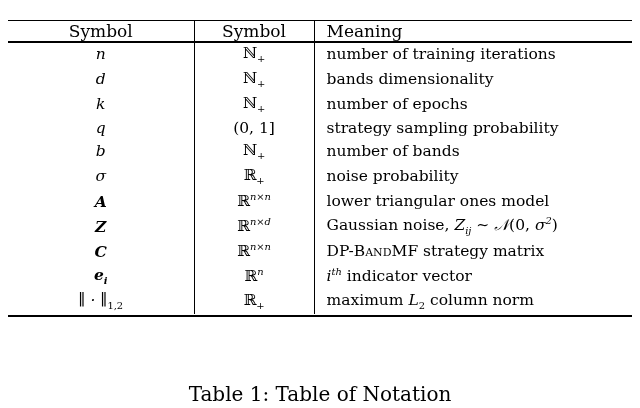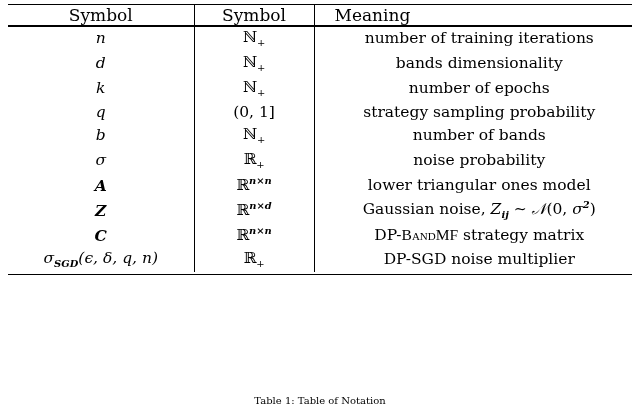--- a/index.html
+++ b/index.html
@@ -17,21 +17,21 @@
   .page {
     position: relative;
     width: 640px;
     height: 408px;
     box-sizing: border-box;
     padding: 4px 8px 0 8px;
   }
   table.notation {
     border-collapse: collapse;
     width: 624px;
-    margin: 0 auto;
+    margin: 16px auto;
     table-layout: fixed;
   }
   table.notation td, table.notation th {
     padding: 0;
     vertical-align: middle;
   }
   
   col.c-symbol { width: 186px; }
   col.c-domain { width: 120px; }
   col.c-meaning { width: 318px; }
@@ -48,63 +48,61 @@
   }
 
   .head-cell {
     font-size: 17px;
     font-weight: normal;
     text-align: center;
     padding: 5px 0 6px 0;
   }
   .head-cell.meaning {
     text-align: left;
-    padding-left: 20px;
+    padding-left: 12px;
   }
 
   tbody.body-rows td {
     font-size: 15.5px;
     padding: 1.5px 0;
     line-height: 1.28;
   }
   td.sym {
     text-align: center;
     font-style: italic;
   }
   td.dom {
     text-align: center;
   }
   td.mean {
-    text-align: center;
+    text-align: left;
     padding-left: 12px !important;
     font-style: normal;
   }
 
   
   td.sym, th.sym { border-right: 1.3px solid #000; }
   td.dom, th.dom { border-right: 1.3px solid #000; }
   .bold { font-weight: bold; font-style: normal; }
   .up { font-style: normal; }
   sup.sup, sub.sub {
     font-size: 64%;
     font-style: italic;
-    font-weight: bold;
   }
   sub.subup { font-size: 64%; font-style: normal; }
   .sc {
     font-variant: small-caps;
-    font-family: Liberation Serif, serif;
   }
   .caption {
     position: absolute;
     left: 0;
     right: 0;
     bottom: 2px;
     text-align: center;
-    font-size: 10px;
+    font-size: 20px;
   }
   .nowrap { white-space: nowrap; }
 </style>
 </head>
 <body>
 
 <div class="page">
 
   <table class="notation">
     <colgroup>
@@ -185,29 +183,36 @@
 
       <tr>
         <td class="sym bold">C</td>
         <td class="dom"><span class="up">ℝ</span><sup class="sup">n×n</sup></td>
         <td class="mean">
           <span class="up">DP-<span class="sc">BandMF</span> strategy matrix</span>
         </td>
       </tr>
 
 
-
-
-      <tr>
-        <td class="sym">
-          σ<sub class="sub">SGD</sub>(<i>ϵ</i>, <i>δ</i>, <i>q</i>, <i>n</i>)
-        </td>
+      <tr>
+        <td class="sym bold">e<sub class="sub">i</sub></td>
+        <td class="dom"><span class="up">ℝ</span><sup class="sup">n</sup></td>
+        <td class="mean">
+          <i>i</i><sup class="sup">th</sup> <span class="up">indicator vector</span>
+        </td>
+      </tr>
+
+      <tr>
+        <td class="sym up">∥ · ∥<sub class="subup">1,2</sub></td>
         <td class="dom"><span class="up">ℝ</span><sub class="subup">+</sub></td>
-        <td class="mean">DP-SGD noise multiplier</td>
-      </tr>
+        <td class="mean">
+          <span class="up">maximum <i>L</i><sub class="subup">2</sub> column norm</span>
+        </td>
+      </tr>
+
 
       <tr class="rule-row">
         <td colspan="3">
             <div class="rule-line"></div>
           </td>
       </tr>
     </tbody>
   </table>
 
   <div class="caption">Table 1: Table of Notation</div>

